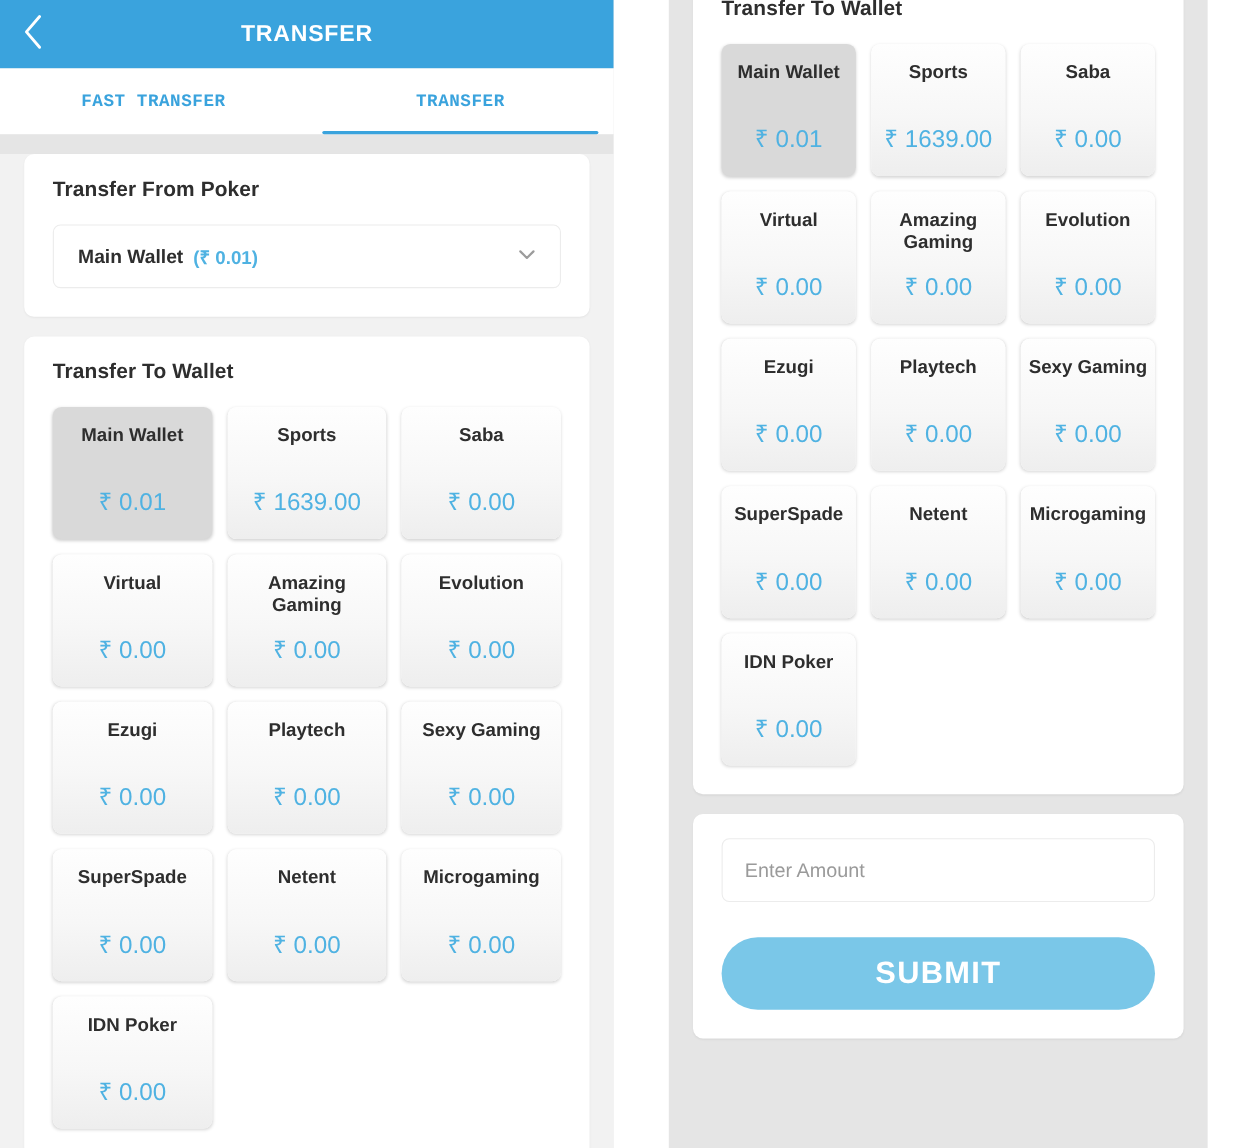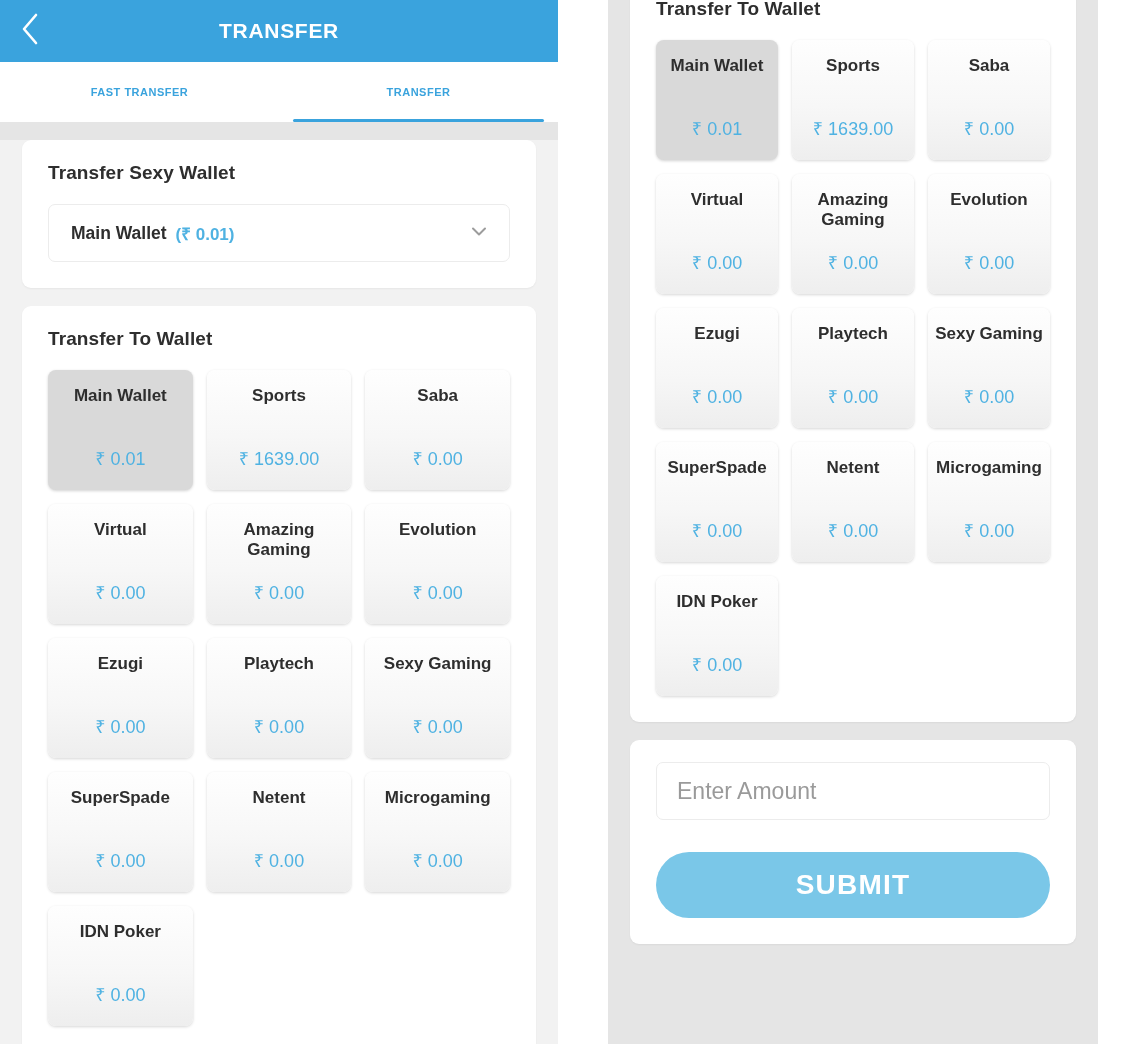--- a/index.html
+++ b/index.html
@@ -68,23 +68,24 @@
     background: #ffffff;
     display: flex;
   }
   .tab {
     flex: 1;
     display: flex;
     align-items: center;
     justify-content: center;
     position: relative;
     color: #3aa3dd;
-    font-size: 11px;
+    font-size: 16px;
     font-weight: bold;
     letter-spacing: 0.5px;
+    font-family: Liberation Mono, monospace;
   }
   .tab .tab-underline {
     position: absolute;
     left: 14px; right: 14px; bottom: 0;
     height: 3px;
     background: #3aa3dd;
     border-radius: 2px;
   }
 
   
@@ -152,35 +153,35 @@
     background: #d9d9d9;
     box-shadow: 0 1px 3px rgba(0,0,0,0.18);
   }
   .wallet-name {
     font-size: 17px;
     font-weight: bold;
     color: #2e2e2e;
     line-height: 1.2;
   }
   .wallet-balance {
-    font-size: 18px;
+    font-size: 22px;
     color: #4fb2e2;
     margin-top: auto;
     margin-bottom: 6px;
     white-space: nowrap;
   }
 
   
   .amount-input {
     width: 100%;
     height: 58px;
     border: 1px solid #ececec;
     border-radius: 7px;
     padding: 0 20px;
-    font-size: 23px;
+    font-size: 18px;
     color: #2e2e2e;
     font-family: "Liberation Sans", sans-serif;
     background: #fff;
     outline: none;
   }
   .amount-input::placeholder { color: #9a9a9a; }
 
   .submit-btn {
     width: 100%;
     height: 66px;
@@ -222,21 +223,21 @@
     </div>
     <div class="tab tab-active">
       <span>TRANSFER</span>
       <div class="tab-underline"></div>
     </div>
   </div>
 
   <div class="scrollbody">
 
     <div class="card">
-      <div class="card-title">Transfer Sexy Wallet</div>
+      <div class="card-title">Transfer From Poker</div>
       <div class="select-box">
         <span class="select-label">Main Wallet</span>
         <span class="select-balance">(₹ 0.01)</span>
         <span class="select-chevron">
           <svg width="24" height="24" viewBox="0 0 24 24" fill="none">
             <path d="M6 9.5 L12 15.5 L18 9.5" stroke="#9c9c9c" stroke-width="2" stroke-linecap="round" stroke-linejoin="round"></path>
           </svg>
         </span>
       </div>
     </div>

